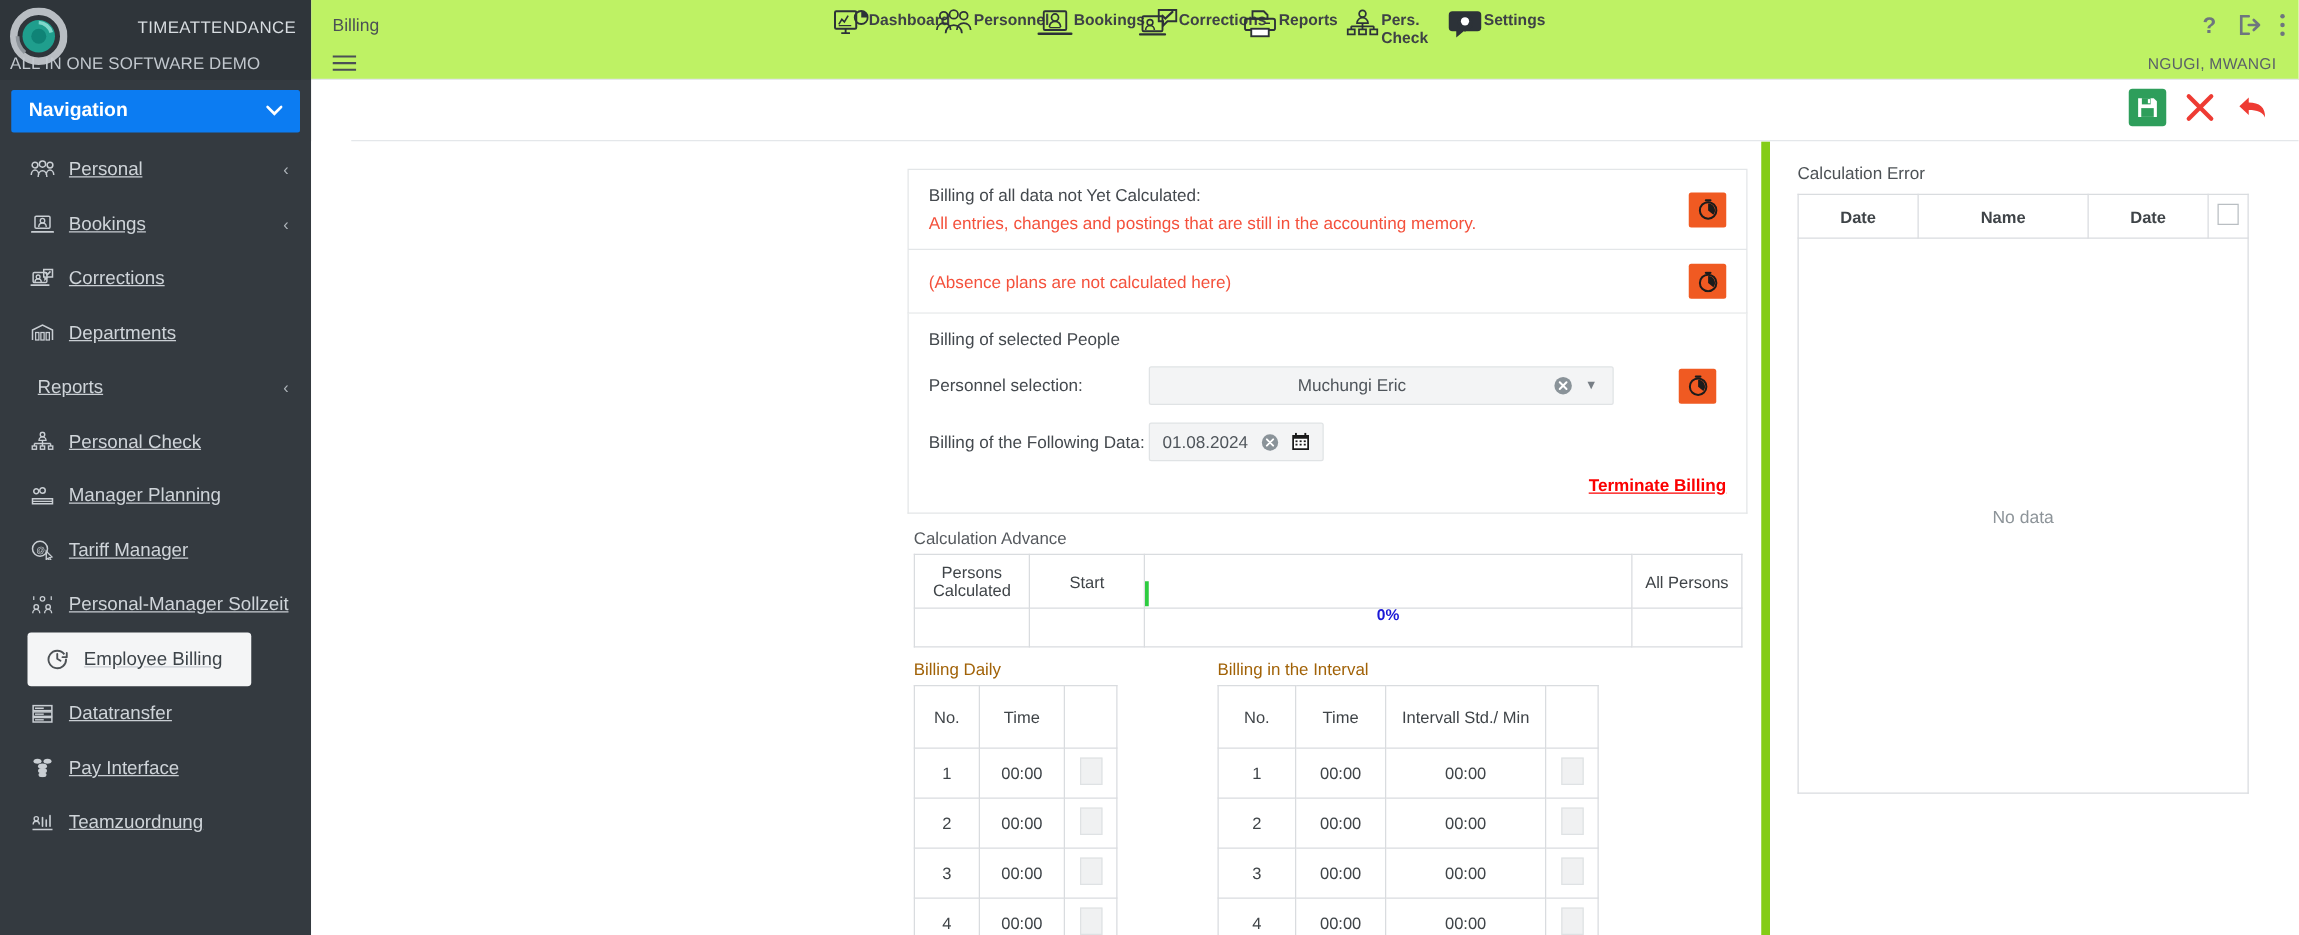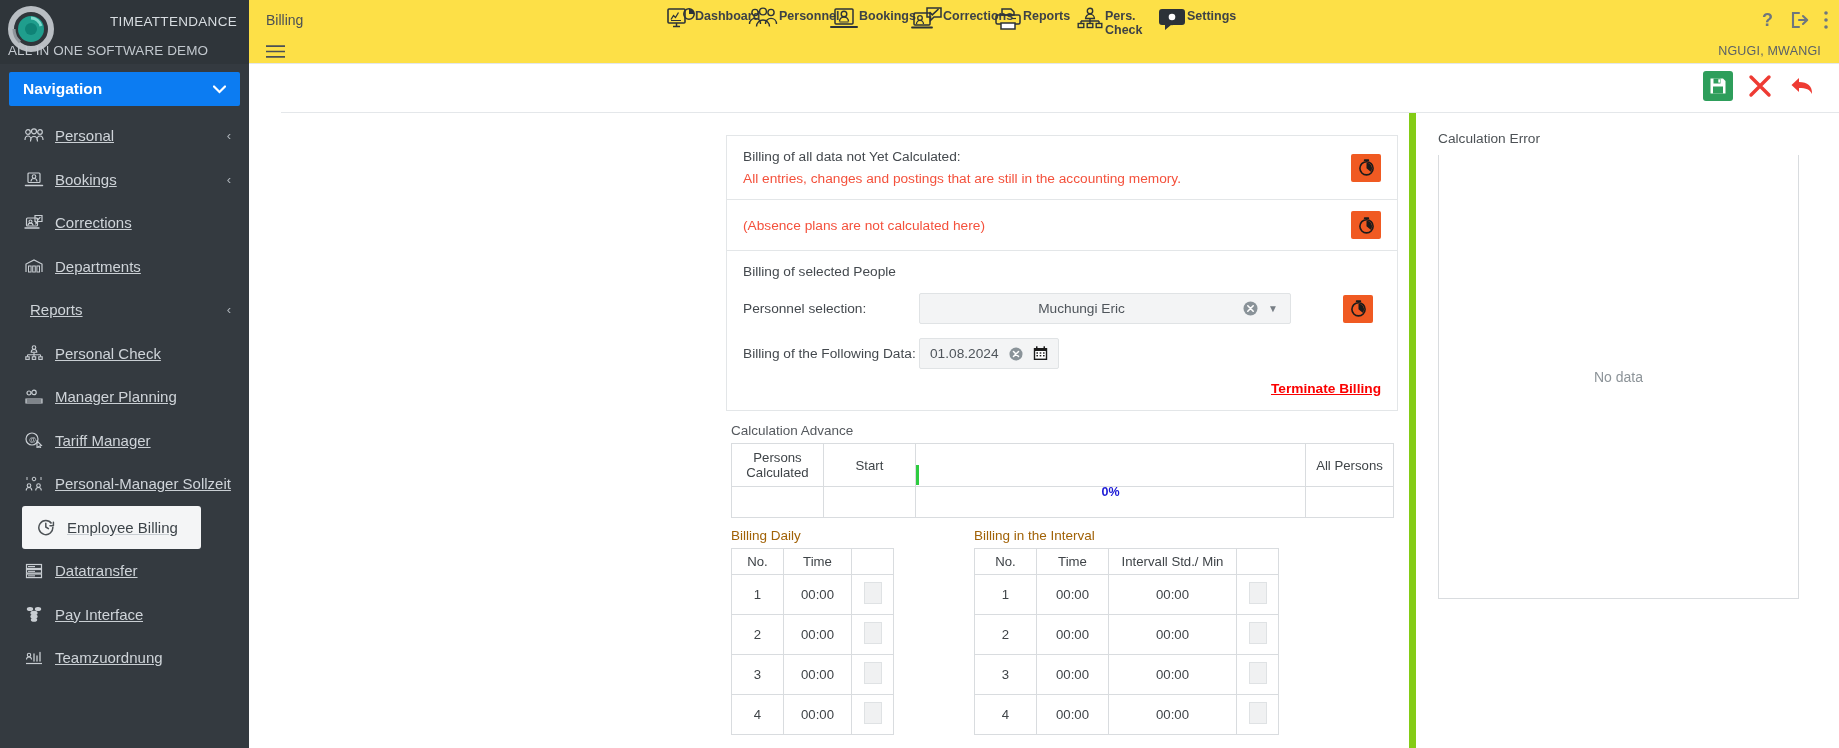--- a/index.html
+++ b/index.html
@@ -54,21 +54,21 @@
   }
   .nav-item .ico svg { display:block; }
   .nav-item .lbl { white-space: nowrap; overflow: hidden; }
   .nav-item .chev { position: absolute; right: 18px; font-size: 13px; color:#aeb4ba;}
   .nav-item.plain { padding-left: 30px; }
 
   
   .main { flex: 1; height: 748px; display: flex; flex-direction: column; background:#fff;}
 
   .topbar {
-    height: 64px; background: #fde047; border-bottom: 1px solid #e4e7ea;
+    height: 64px; background: #bef264; border-bottom: 1px solid #e4e7ea;
     display: flex; align-items: flex-start; position: relative;
   }
   .crumbarea { width: 140px; padding: 12px 0 0 17px; }
   .crumb { font-size: 14px; color: #4b5055; }
   .hamb { margin-top: 14px; font-size: 19px; color: #495057; line-height: 1; cursor:pointer;}
   .tabs { display: flex; gap: 0; margin-left: 276px; padding-top: 6px;}
   .tab {
     width: 82px; display: flex; flex-direction: row; 
     cursor: pointer; color: #3e4246; font-weight: bold;
   }
@@ -144,21 +144,21 @@
   .advtbl { width: 663px; margin-left: 5px; }
   .advtbl th { font-weight: bold; padding: 6px 4px; }
   .advtbl td { height: 31px; }
   .progbar-cell { padding: 0 !important; }
   .progtrack { position: relative; height: 100%; }
   .progfill { position: absolute; left: 0; top: 0; width: 3px; height: 20px; background: #2ecc40; }
   .progtxt { position: absolute; left: 0; right: 0; top: 20px; text-align: center; font-size: 12.5px; color: #1b19d6; font-weight: bold;}
 
   .twotables { display: flex; margin-left: 5px; margin-top: 10px; gap: 80px; }
   .tblwrap .cap { font-size: 13.5px; color: #a16207; margin-bottom: 5px; }
-  .smalltbl th { padding: 5px 10px; font-weight: normal;}
+  .smalltbl th { padding: 17px 10px; font-weight: normal;}
   .smalltbl td { padding: 7px 10px; height: 26px;}
   .chkcell { width: 42px; }
   .chkbox { width: 18px; height: 22px; background: #f0f1f2; border: 1px solid #dfe2e4; display:inline-block;}
 
   
   .rc-title { font-size: 13.7px; color: #4d5256; margin-bottom: 9px; }
   .errtbl { width: 100%; border-collapse: collapse; }
   .errtbl th {
     background: #fff; border: 1px solid #d9dcdf; font-size: 13.2px;
     color: #3f4448; font-weight: bold; padding: 7px 4px; text-align: center;
@@ -703,18 +703,28 @@
                 <td><span class="chkbox"></span></td>
               </tr>
             </tbody>
               </table>
           </div>
         </div>
       </div>
 
       <div class="rightcol">
         <div class="rc-title">Calculation Error</div>
+        <table class="errtbl">
+          <tbody>
+              <tr>
+            <th style="width:96px;">Date</th>
+            <th>Name</th>
+            <th style="width:96px;">Date</th>
+            <th class="errhdr-chk"><span class="hdrbox"></span></th>
+          </tr>
+        </tbody>
+          </table>
         <div class="nodata">No data</div>
       </div>
 
     </div>
   </div>
 </div>
 
 </body></html>

